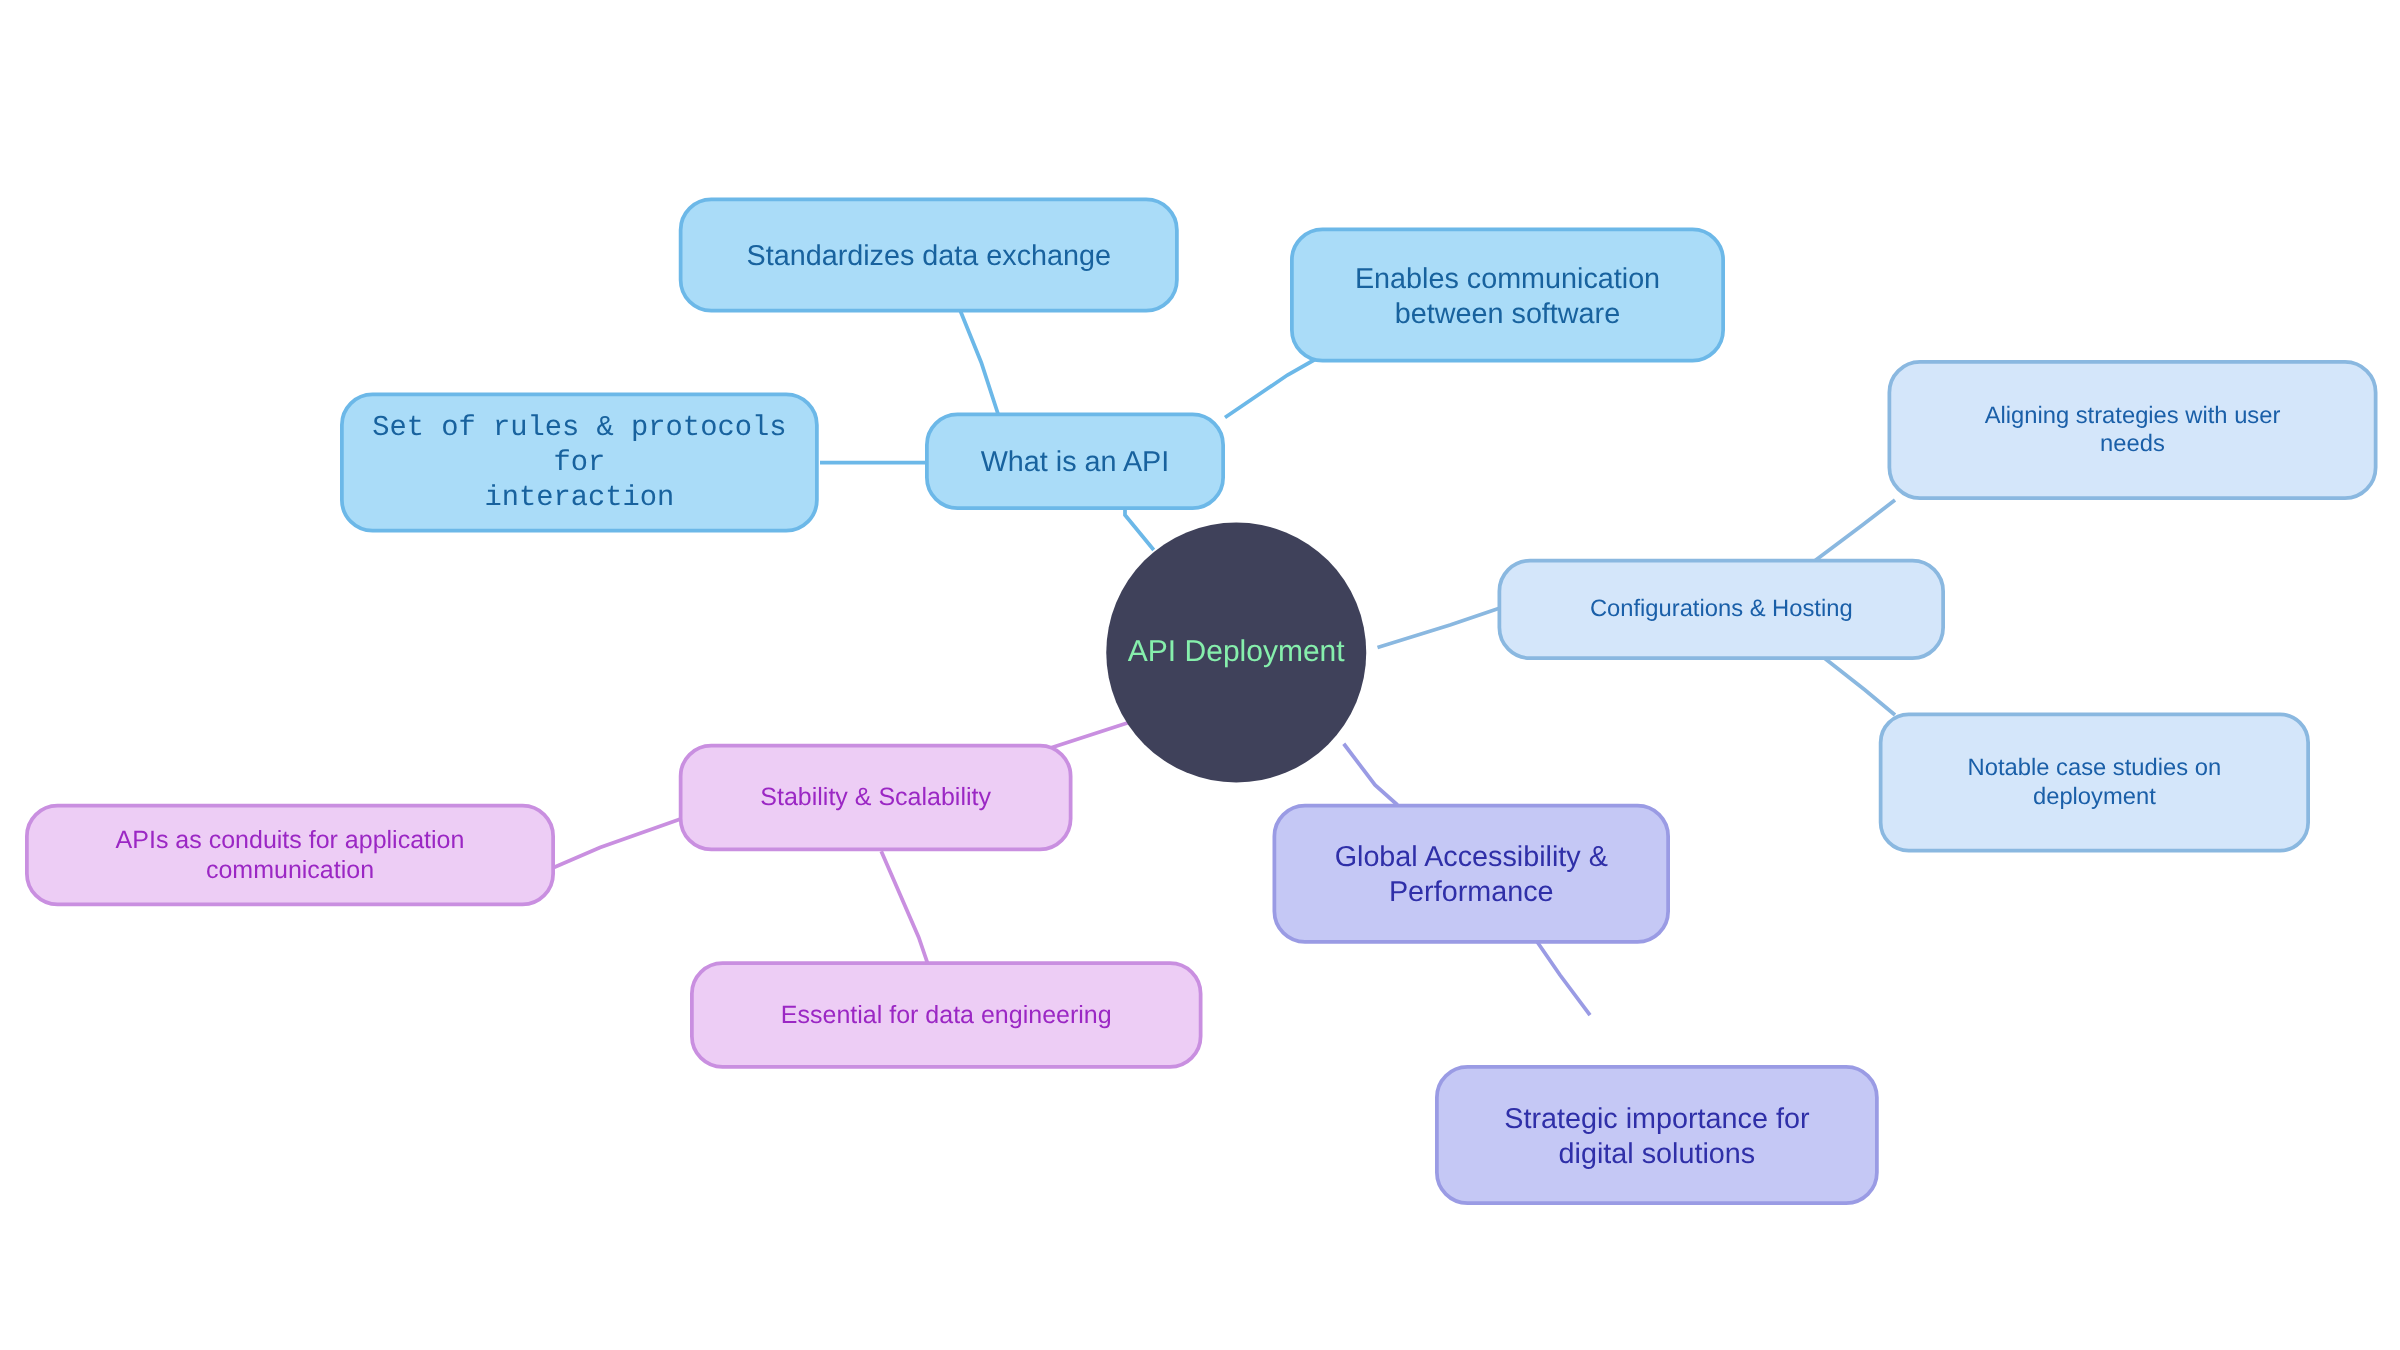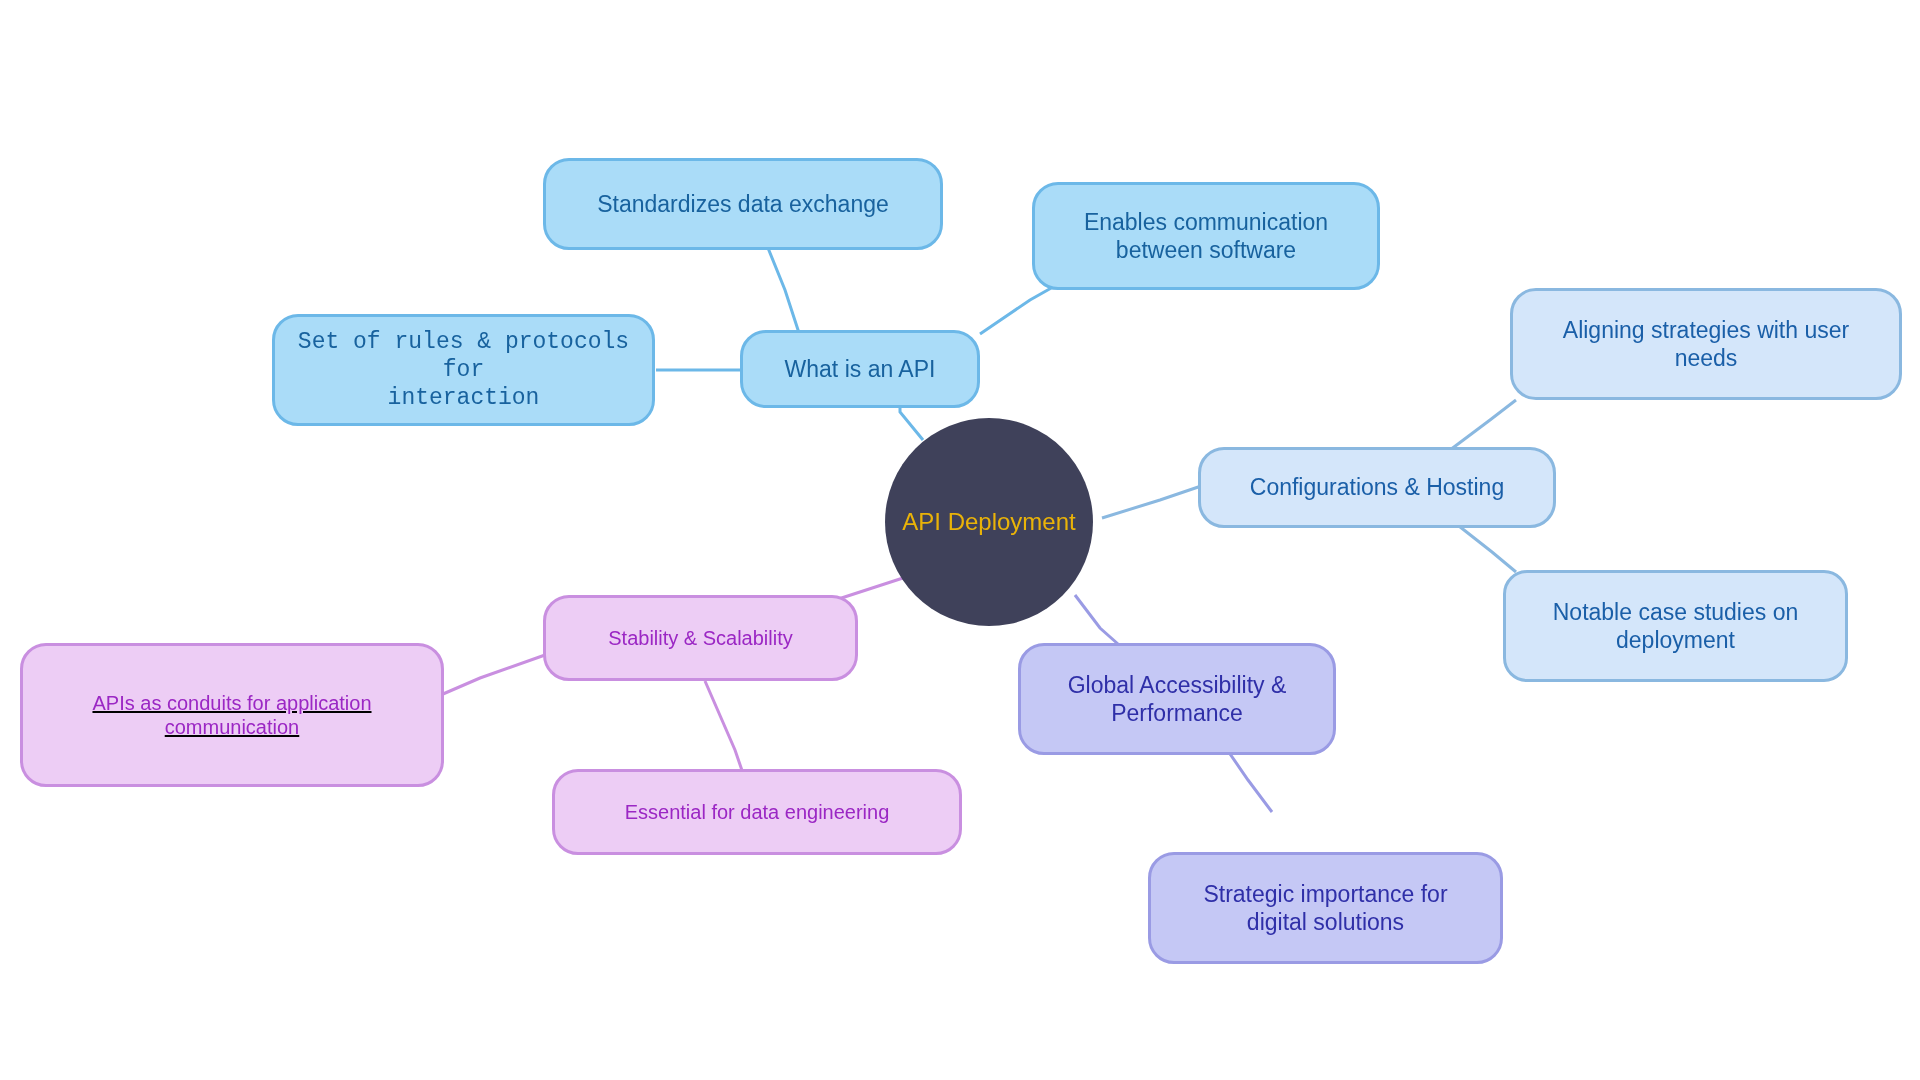--- a/index.html
+++ b/index.html
@@ -44,36 +44,36 @@
     padding: 0 14px;
     white-space: pre-line;
   }
   
   .root {
     border-radius: 50%;
     border: none;
     z-index: 6;
   }
   .root .node-label {
-    color: #eab308;
+    color: #86efac;
     font-size: 24px;
     padding: 0 8px;
   }
   
   .blue1 {
     background: #aadcf8;
     border-color: #6cb8e8;
   }
   .blue1 .node-label { color: #18629e; font-size: 23px; }
   
   .blue2 {
     background: #d4e6fa;
     border-color: #8ab8e0;
   }
-  .blue2 .node-label { color: #1a5fa8; font-size: 23px; }
+  .blue2 .node-label { color: #1a5fa8; font-size: 19px; }
   
   .indigo {
     background: #c5c8f5;
     border-color: #9a9be4;
   }
   .indigo .node-label { color: #2f2fa8; font-size: 23px; }
   
   .purple {
     background: #edcdf5;
     border-color: #c98fe0;
@@ -155,21 +155,21 @@
 
   <div class="node node-box indigo" style="left:1148px; top:812px; width:355px; height:112px;margin-top:40px;">
     <span class="node-label">Strategic importance for
 digital solutions</span>
   </div>
 
   <div class="node node-box purple" style="left:543px; top:595px; width:315px; height:86px;">
     <span class="node-label">Stability &amp; Scalability</span>
   </div>
 
-  <div class="node node-box purple" style="left:20px; top:643px; width:424px; height:144px;text-decoration:underline;">
+  <div class="node node-box purple" style="left:20px; top:643px; width:424px; height:82px;">
     <span class="node-label">APIs as conduits for application
 communication</span>
   </div>
 
   <div class="node node-box purple" style="left:552px; top:769px; width:410px; height:86px;">
     <span class="node-label">Essential for data engineering</span>
   </div>
 
 </div>
 

